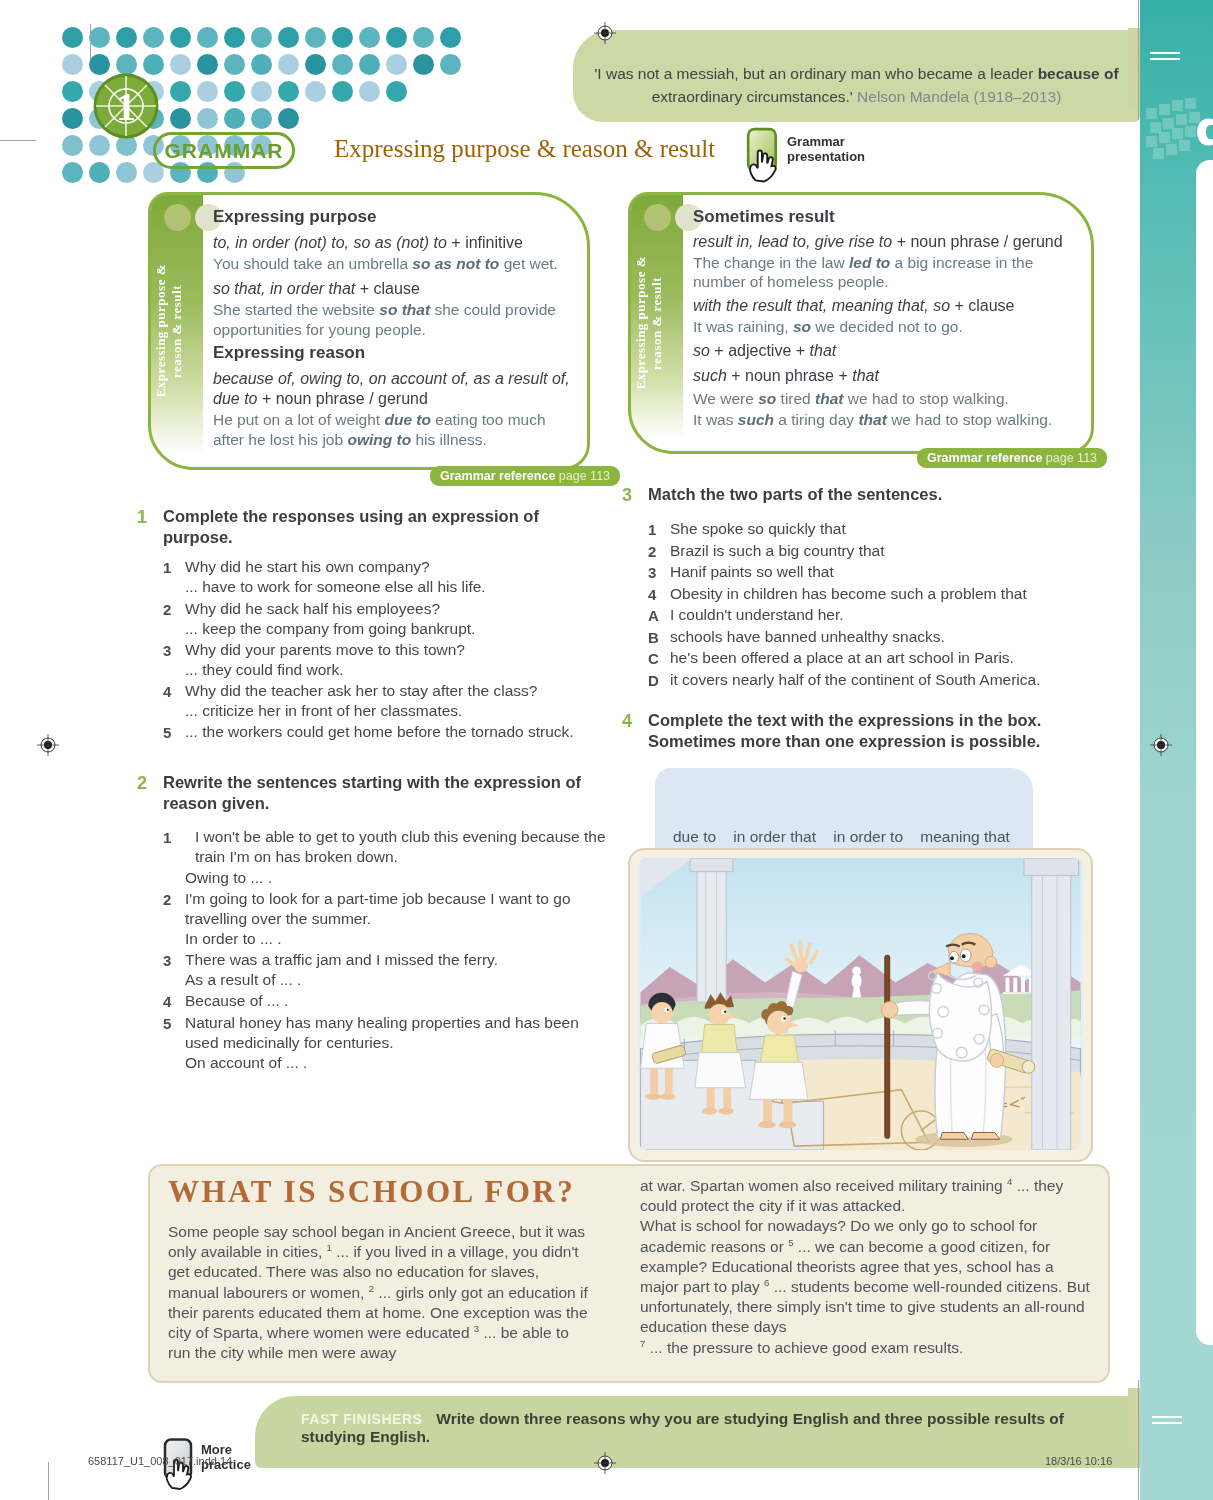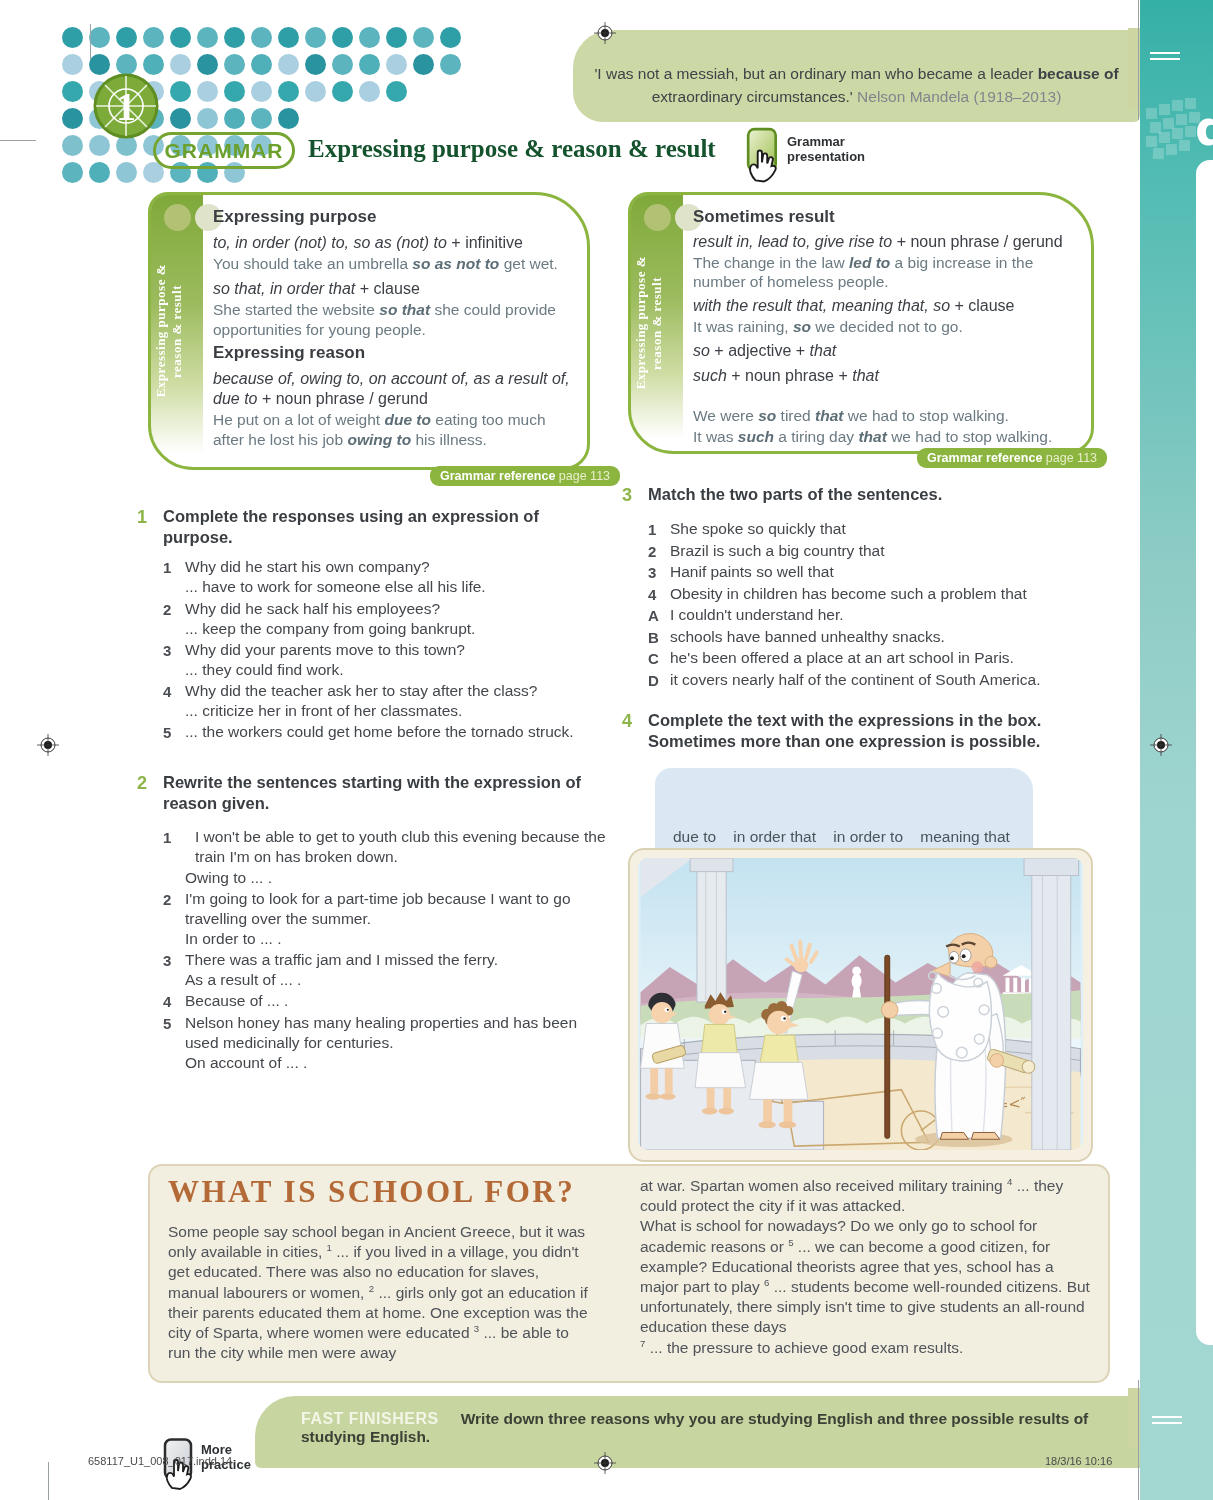--- a/index.html
+++ b/index.html
@@ -21,21 +21,21 @@
   .trim-h{height:1px;background:#9aa2a6;}
   .regmark{width:22px;height:22px;}
 
   
   #quote-box{left:573px;top:30px;width:567px;height:92px;background:#ccd8a6;border-radius:38px 6px 6px 30px;
      text-align:center;padding-top:32px;box-sizing:border-box;font-size:15.5px;line-height:1.5;color:#3f4347;}
   .seg-attr{color:#80868d;}
   #badge1{left:93px;top:73px;}
   #grammar-pill{left:153px;top:132px;width:142px;height:37px;border:3px solid #76a430;border-radius:19px;
      box-sizing:border-box;text-align:center;line-height:31px;color:#6ba02c;font-weight:bold;font-size:21px;letter-spacing:1px;}
-  #page-title{left:308px;top:135px;font-family:"Liberation Serif",serif;font-weight:bold;font-size:25px;color:#14532d;}
+  #page-title{left:334px;top:135px;font-family:"Liberation Serif",serif;font-weight:normal;font-size:25px;color:#a16207;}
   .mini-btn-label{font-size:13px;font-weight:bold;color:#2e3134;line-height:1.15;}
 
   
   .gbox{border:3px solid #8cb53f;background:#ffffff;box-sizing:border-box;}
   #gbox-left{left:148px;top:192px;width:442px;height:278px;border-radius:20px 55px 26px 45px;}
   #gbox-right{left:628px;top:192px;width:466px;height:262px;border-radius:20px 55px 26px 45px;}
   .gside{position:absolute;left:0;top:0;bottom:0;width:52px;border-radius:16px 0 0 40px;
      background:linear-gradient(#7fa93a 0%,#9cbb5e 40%,#cfdda4 70%,rgba(255,255,255,0) 95%);overflow:hidden;}
   .gside-text{position:absolute;left:2px;top:0;bottom:0;display:flex;align-items:center;justify-content:center;gap:0px;}
   .gside-text span{writing-mode:vertical-rl;transform:rotate(180deg);color:#ffffff;font-weight:bold;
@@ -78,21 +78,21 @@
   #school-head{position:absolute;left:18px;top:8px;font-family:"Liberation Serif",serif;font-size:31px;
      color:#b46a36;letter-spacing:2.5px;font-weight:bold;}
   .school-col{position:absolute;font-size:15.5px;color:#50545a;line-height:1.3;}
   .seg-sup{vertical-align:super;font-size:0.62em;}
 
   
   #pg-box{left:45px;top:1392px;width:109px;height:68px;border:2.5px solid #76a430;border-radius:12px;box-sizing:border-box;}
   #pg-num{position:absolute;left:60px;top:14px;font-size:21px;color:#2f3235;}
   #ff-bar{left:255px;top:1396px;width:885px;height:72px;background:#c7d5a0;border-radius:40px 0 0 6px;
      box-sizing:border-box;padding:14px 20px 0 46px;}
-  #ff-label{color:#f3f6e7;font-weight:bold;font-size:16px;letter-spacing:.5px;margin-right:22px;}
+  #ff-label{color:#f3f6e7;font-weight:bold;font-size:14px;letter-spacing:.5px;margin-right:14px;}
   #ff-text{color:#3c4136;font-weight:bold;font-size:15.5px;}
   .imprint{font-size:11px;color:#4a4a4a;}
 
   .dot{position:absolute;border-radius:50%;width:21px;height:21px;}
   .msq{position:absolute;width:11px;height:11px;background:rgba(255,255,255,0.22);}
 </style>
 </head>
 <body>
 
 <div id="page">
@@ -243,21 +243,21 @@
     <div class="gdot gdot1"></div>
     <div class="gdot gdot2"></div>
     <div class="gcontent" style="line-height:1.24;">
       <div class="ghead">Sometimes result</div>
       <div class="gpat"><span class="seg-i">result in, lead to, give rise to</span><span class="seg-n"> + noun phrase / gerund</span></div>
       <div class="gex"><span class="seg-ex">The change in the law </span><span class="seg-exb">led to</span><span class="seg-ex"> a big increase in the number of homeless people.</span></div>
       <div class="gpat"><span class="seg-i">with the result that, meaning that, so</span><span class="seg-n"> + clause</span></div>
       <div class="gex"><span class="seg-ex">It was raining, </span><span class="seg-exb">so</span><span class="seg-ex"> we decided not to go.</span></div>
       <div class="gpat"><span class="seg-i">so</span><span class="seg-n"> + adjective + </span><span class="seg-i">that</span></div>
       <div class="gpat"><span class="seg-i">such</span><span class="seg-n"> + noun phrase + </span><span class="seg-i">that</span></div>
-      <div class="gex" style="margin-top:20px;"><span class="seg-ex">We were </span><span class="seg-exb">so</span><span class="seg-ex"> tired </span><span class="seg-exb">that</span><span class="seg-ex"> we had to stop walking.</span></div>
+      <div class="gex" style="margin-top:3px;"><span class="seg-ex">We were </span><span class="seg-exb">so</span><span class="seg-ex"> tired </span><span class="seg-exb">that</span><span class="seg-ex"> we had to stop walking.</span></div>
       <div class="gex"><span class="seg-ex">It was </span><span class="seg-exb">such</span><span class="seg-ex"> a tiring day </span><span class="seg-exb">that</span><span class="seg-ex"> we had to stop walking.</span></div>
     </div>
   </div>
   <div class="abs ref-tag" style="left:917px;top:448px;">
     <span class="lab">Grammar reference</span>
     <span class="pg">page 113</span>
   </div>
 
   <div class="abs ex" style="left:137px;top:506px;width:455px;">
     <div class="ex-head">
@@ -331,21 +331,21 @@
         </div>
       <div class="ex-item">
           <div class="it-num">4</div>
           <div class="it-body">
             <div>Because of ... .</div>
           </div>
         </div>
       <div class="ex-item">
           <div class="it-num">5</div>
           <div class="it-body">
-            <div style="width:412px;">Nelson honey has many healing properties and has been used medicinally for centuries.</div>
+            <div style="width:412px;">Natural honey has many healing properties and has been used medicinally for centuries.</div>
             <div>On account of ... .</div>
           </div>
         </div>
     </div>
   </div>
 
   <div class="abs ex" style="left:622px;top:484px;width:478px;">
     <div class="ex-head">
       <div class="ex-num">3</div>
       <div class="ex-title">Match the two parts of the sentences.</div>

